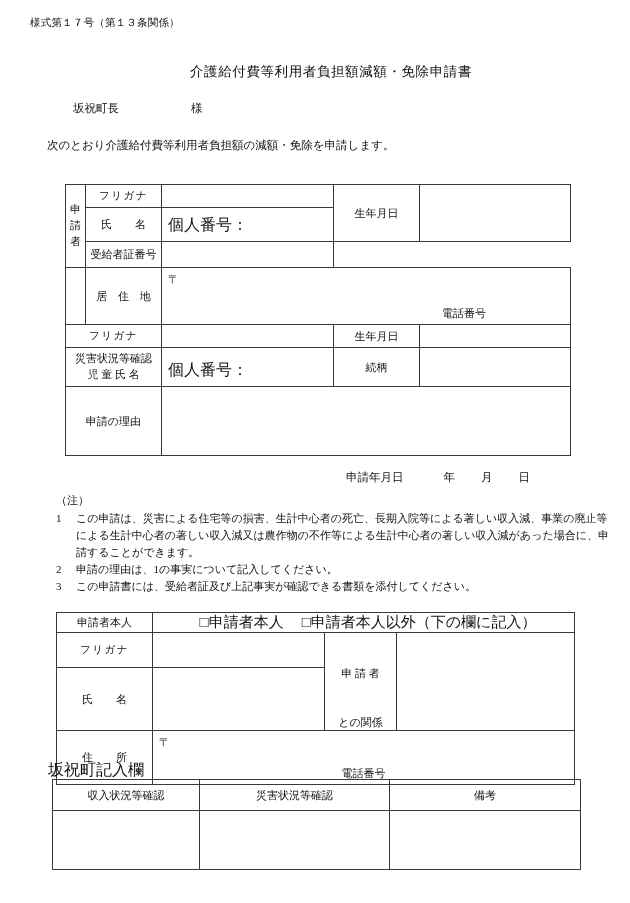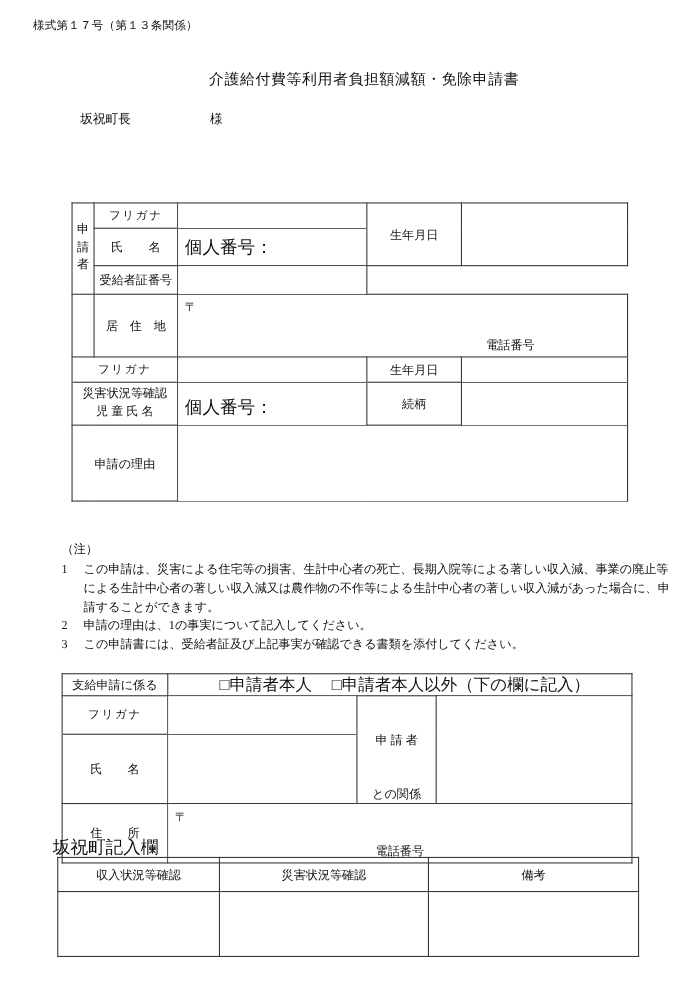--- a/index.html
+++ b/index.html
@@ -241,20 +241,21 @@
 <div class="page">
 
   <div class="form-no">様式第１７号（第１３条関係）</div>
 
   <div class="doc-title">介護給付費等利用者負担額減額・免除申請書</div>
 
   <div class="addressee">
     <span>坂祝町長</span><span class="honorific">様</span>
   </div>
 
+  <div class="intro">次のとおり介護給付費等利用者負担額の減額・免除を申請します。</div>
 
   <table class="main-table">
     <colgroup>
       <col style="width:20px">
       <col style="width:76px">
       <col style="width:172px">
       <col style="width:86px">
       <col style="width:151px">
     </colgroup>
     <tbody>
@@ -325,20 +326,23 @@
         <td class="cell-blank"></td>
       </tr>
 
       <tr>
         <td class="lbl" colspan="2" style="height:68px">申請の理由</td>
         <td class="cell-blank" colspan="3"></td>
       </tr>
     </tbody>
   </table>
 
+  <div class="app-date">
+    <span>申請年月日</span><span class="y">年</span><span class="m">月</span><span class="d">日</span>
+  </div>
 
   <div class="notes">
     <div class="notes-head">（注）</div>
     <div class="note-row">
       <div class="note-num">1</div>
       <div class="note-body">この申請は、災害による住宅等の損害、生計中心者の死亡、長期入院等による著しい収入減、事業の廃止等による生計中心者の著しい収入減又は農作物の不作等による生計中心者の著しい収入減があった場合に、申請することができます。</div>
     </div>
     <div class="note-row">
       <div class="note-num">2</div>
       <div class="note-body">申請の理由は、1の事実について記入してください。</div>
@@ -351,21 +355,21 @@
 
   <table class="submitter-table">
     <colgroup>
       <col style="width:96px">
       <col style="width:172px">
       <col style="width:72px">
       <col style="width:178px">
     </colgroup>
     <tbody>
       <tr>
-        <td class="lbl" style="height:19px">支給申請に係る</td>
+        <td class="lbl" style="height:19px">申請者本人</td>
         <td class="chk-cell" colspan="3">
           <span>□申請者本人</span><span class="gap"></span><span>□申請者本人以外（下の欄に記入）</span>
         </td>
       </tr>
       <tr>
         <td class="dotted-bottom furigana" style="height:20px">フリガナ</td>
         <td class="dotted-bottom cell-blank"></td>
         <td class="rel-label" rowspan="2">
           <span>申 請 者</span>
           <span>との関係</span>

